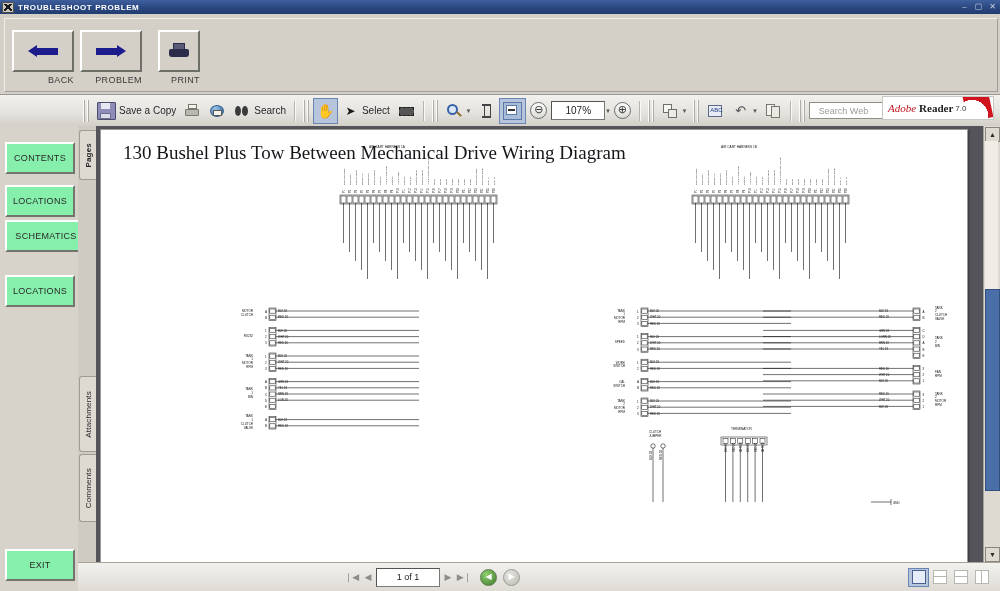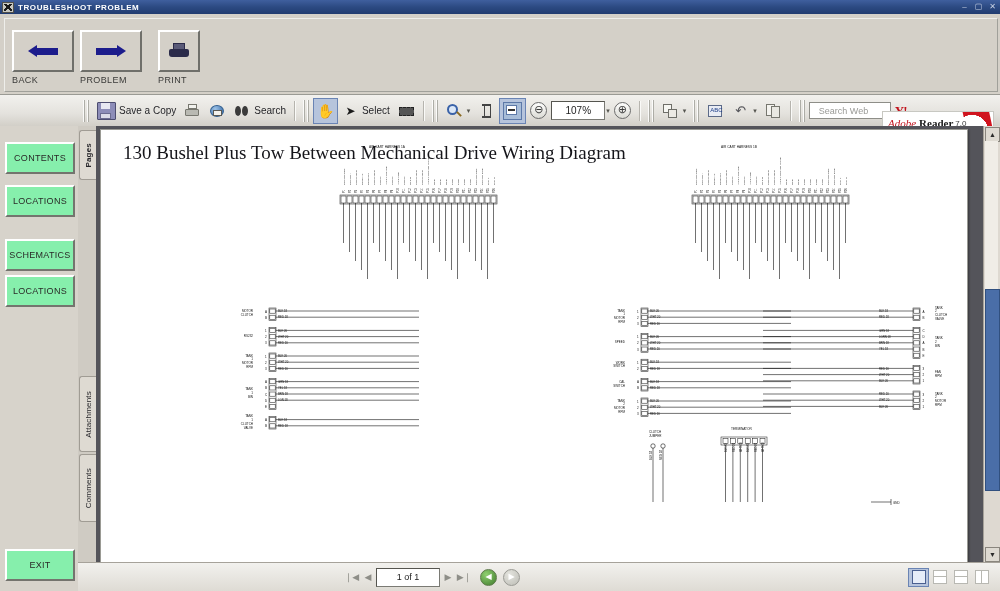--- a/index.html
+++ b/index.html
@@ -21,21 +21,21 @@
   .tb-btns{position:absolute;right:3px;top:2px;display:flex;gap:5px;}
   .tb-btn{width:9px;height:9px;position:relative;}
   .tb-btn i{position:absolute;color:#c9d2e4;font-size:8px;line-height:9px;
     font-style:normal;left:0;top:0;width:9px;text-align:center;}
 
   
   .navbar{position:absolute;left:0;top:14px;width:1000px;height:80px;background:#d4d0c8;
     border-bottom:1px solid #9a9a94;}
   .navpanel{position:absolute;left:4px;top:4px;width:992px;height:72px;
     border:1px solid #eeeeea;border-right-color:#a0a09a;border-bottom-color:#a0a09a;}
-  .navbtnwrap{position:absolute;top:16px;text-align:left;}
+  .navbtnwrap{position:absolute;top:16px;text-align:right;}
   .navbtn{width:58px;height:38px;background:#d4d0c8;
     border:2px solid;border-color:#ffffff #6f6f6a #6f6f6a #ffffff;
     display:flex;align-items:center;justify-content:center;cursor:pointer;}
   .navbtn.sm{width:38px;}
   .navlabel{font-size:9px;color:#3a3a38;margin-top:3px;letter-spacing:.4px;}
   .arrow-left,.arrow-right{width:30px;height:13px;position:relative;}
   .arrow-left:before{content:"";position:absolute;left:8px;top:3px;width:22px;height:7px;background:#1c1c8c;}
   .arrow-left:after{content:"";position:absolute;left:0;top:0;width:0;height:0;
     border-top:6.5px solid transparent;border-bottom:6.5px solid transparent;border-right:9px solid #1c1c8c;}
   .arrow-right:before{content:"";position:absolute;left:0;top:3px;width:22px;height:7px;background:#1c1c8c;}
@@ -98,21 +98,21 @@
   .ic-copy:before{content:"";position:absolute;left:1px;top:1px;width:9px;height:12px;background:#f4f3ef;border:1px solid #77776f;box-sizing:border-box;}
   .ic-copy:after{content:"";position:absolute;left:6px;top:3px;width:9px;height:12px;background:#e9e8e2;border:1px solid #77776f;box-sizing:border-box;}
   .caretmini{font-size:7px;color:#55554f;margin-left:1px;}
   .zoombox{width:52px;height:17px;background:#fff;border:1px solid #7a7a74;
     border-top-color:#55554f;border-left-color:#55554f;font-size:10px;color:#1c1c1c;
     display:flex;align-items:center;justify-content:center;}
   .searchweb{width:82px;height:17px;background:#fff;border:1px solid #8e8e88;
     font-size:9px;color:#9a9a96;display:flex;align-items:center;padding-left:9px;box-sizing:border-box;}
   .yahoo{font-size:13px;font-weight:bold;color:#c1121c;font-family:"Liberation Serif",serif;
     letter-spacing:-1px;margin-left:4px;}
-  .adobelogo{position:absolute;right:6px;top:16px;width:110px;height:22px;background:#fff;
+  .adobelogo{position:absolute;right:6px;top:1px;width:110px;height:22px;background:#fff;
     border:1px solid #c8c8c2;display:flex;align-items:center;overflow:hidden;}
   .adobe-t{font-size:11px;font-family:"Liberation Serif",serif;margin-left:5px;}
   .adobe-red{color:#c1121c;font-style:italic;}
   .adobe-bold{font-weight:bold;color:#1a1a1a;margin-left:3px;}
   .adobe-ver{font-size:8px;color:#3a3a3a;margin-left:2px;}
   .swoosh{position:absolute;right:2px;top:-3px;width:26px;height:26px;
     background:radial-gradient(circle at 20% 80%,transparent 55%,#d0141e 56%);transform:rotate(-12deg);}
 
   
   .leftbar{position:absolute;left:0;top:126px;width:78px;height:465px;background:#d7d3cb;}
@@ -315,21 +315,21 @@
       <span class="adobe-t adobe-red">Adobe</span>
       <span class="adobe-t adobe-bold">Reader</span>
       <span class="adobe-ver">7.0</span>
       <span class="swoosh"></span>
     </div>
   </div>
 
   <div class="leftbar">
     <div class="sbbtn" style="top:16px;">CONTENTS</div>
     <div class="sbbtn" style="top:59px;">LOCATIONS</div>
-    <div class="sbbtn" style="top:113px;">SCHEMATICS</div>
+    <div class="sbbtn" style="top:94px;padding-left:6px;">SCHEMATICS</div>
     <div class="sbbtn" style="top:149px;">LOCATIONS</div>
     <div class="sbbtn" style="top:423px;">EXIT</div>
   </div>
 
   <div class="tabstrip">
     <div class="vtab" style="top:4px;height:48px;">
       <span>Pages</span>
     </div>
     <div class="vtab plain" style="top:250px;height:74px;">
       <span>Attachments</span>

